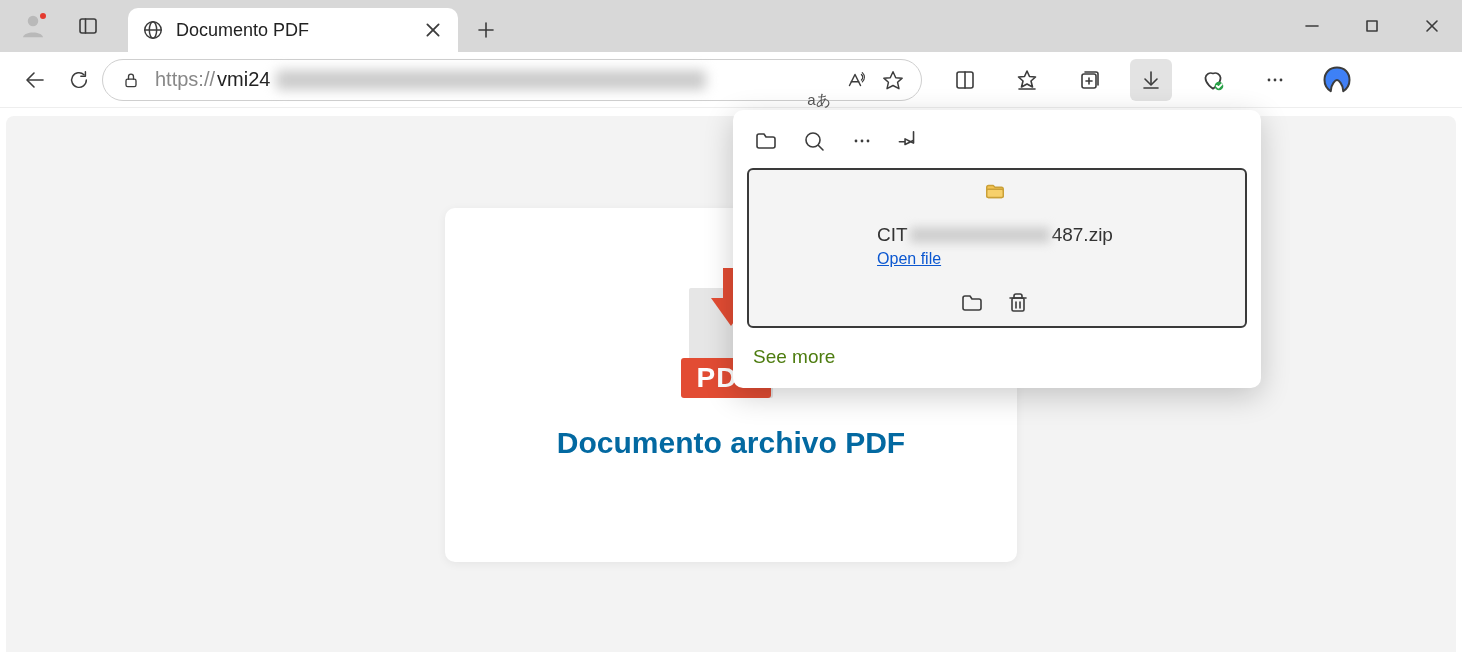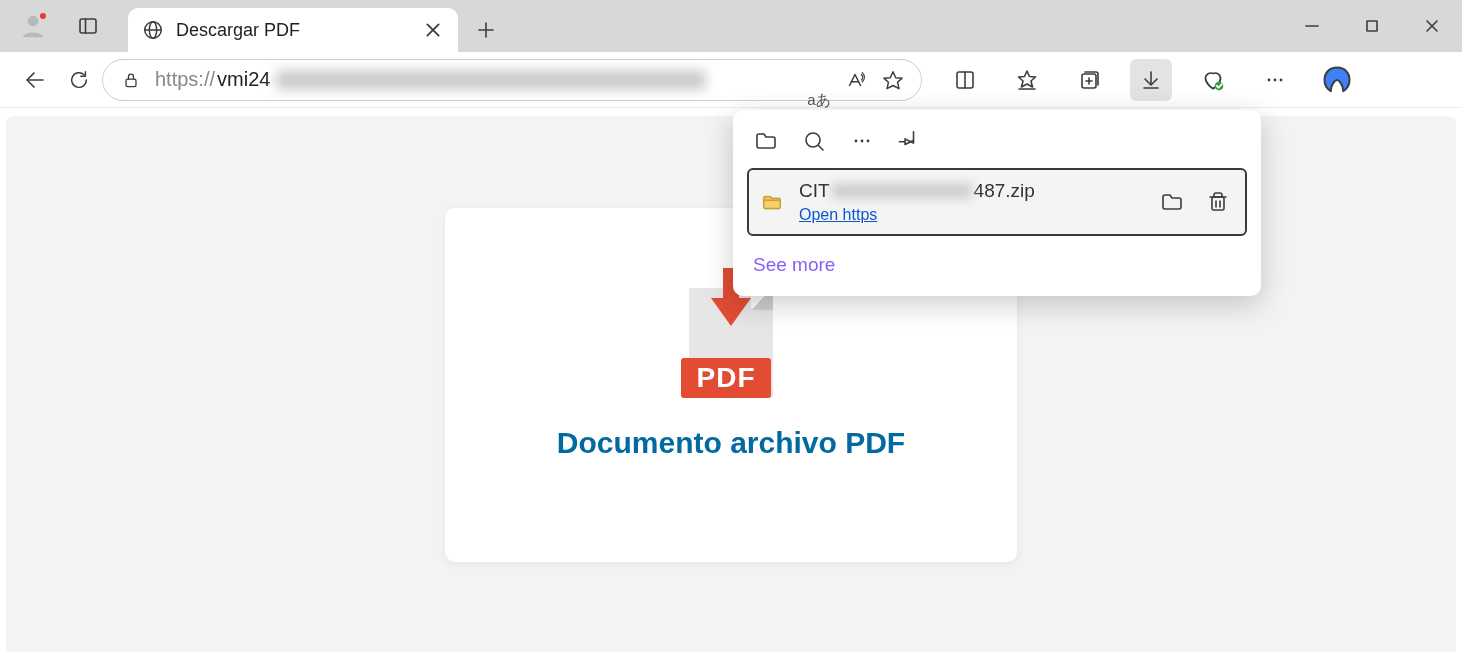--- a/index.html
+++ b/index.html
@@ -55,30 +55,30 @@
   .card-title { font-size: 30px; font-weight: 700; color: #0369a1; margin-bottom: 42px; text-align: center; }
   .download-btn { background: #0078ff; color: #fff; border: none; border-radius: 8px; font-size: 22px; font-weight: 700; padding: 20px 0; width: 480px; cursor: pointer; }
 
   
   .downloads-popup { position: absolute; top: 110px; left: 733px; width: 528px; background: #fff; border-radius: 10px; box-shadow: 0 8px 30px rgba(0,0,0,0.20); padding: 18px 14px 16px; z-index: 50; }
   .dl-header { display: flex; align-items: center; padding: 0 6px 14px; }
   .dl-title { font-size: 22px; font-weight: 600; color: #222; flex: 1; }
   .dl-header-icons { display: flex; gap: 22px; }
   .dl-hicon { width: 26px; height: 26px; display: flex; align-items: center; justify-content: center; }
 
-  .dl-item { border: 2px solid #3a3a3a; border-radius: 6px; padding: 10px 14px 10px 10px; display: flex; align-items: center; gap: 14px; background: #f4f4f4; }
+  .dl-item { border: 2px solid #3a3a3a; border-radius: 6px; padding: 10px 14px 10px 10px; display: flex; align-items: center; gap: 22px; background: #f4f4f4; flex-direction: column; }
   .dl-file-icon { width: 26px; height: 22px; }
   .dl-item-main { flex: 1; display: flex; flex-direction: column; gap: 4px; }
   .dl-filename { font-size: 19px; color: #333; display: flex; align-items: center; }
   .dl-filename-blur { display: inline-block; width: 140px; height: 16px; background: #cfcfcf; filter: blur(5px); border-radius: 3px; margin: 0 2px; }
   .dl-openfile { font-size: 16px; color: #0b57d0; text-decoration: underline; cursor: pointer; }
   .dl-item-actions { display: flex; gap: 20px; }
   .dl-aicon { width: 26px; height: 26px; display: flex; align-items: center; justify-content: center; }
 
-  .dl-seemore { color: #8b5cf6; font-size: 19px; padding: 18px 6px 4px; cursor: pointer; }
+  .dl-seemore { color: #4d7c0f; font-size: 19px; padding: 18px 6px 4px; cursor: pointer; }
 
   svg { stroke: #3c3c3c; fill: none; stroke-width: 1.6; stroke-linecap: round; stroke-linejoin: round; }
 </style>
 </head>
 <body>
 
 <div class="titlebar">
   <div class="titlebar-left">
     <div class="profile">
       <svg viewBox="0 0 24 24">
@@ -96,21 +96,21 @@
   </div>
 
   <div class="tab">
     <span class="tab-favicon">
       <svg viewBox="0 0 24 24">
           <circle cx="12" cy="12" r="9"></circle>
           <ellipse cx="12" cy="12" rx="4" ry="9"></ellipse>
           <line x1="3" y1="12" x2="21" y2="12"></line>
         </svg>
     </span>
-    <span class="tab-title">Descargar PDF</span>
+    <span class="tab-title">Documento PDF</span>
     <span class="tab-close">
       <svg viewBox="0 0 16 16">
           <line x1="3" y1="3" x2="13" y2="13"></line>
           <line x1="13" y1="3" x2="3" y2="13"></line>
         </svg>
     </span>
   </div>
 
   <div class="new-tab">
     <svg width="20" height="20" viewBox="0 0 20 20">
@@ -290,21 +290,21 @@
           <path d="M3 8a2 2 0 0 1 2-2h5l2 2h7a2 2 0 0 1 2 2v7a2 2 0 0 1-2 2H5a2 2 0 0 1-2-2z" fill="#f5c451" stroke="#caa038"></path>
           <rect x="3" y="10" width="18" height="9" rx="1.5" fill="#f7d06b" stroke="#caa038"></rect>
         </svg>
     </span>
     <div class="dl-item-main">
       <div class="dl-filename">
         <span>CIT</span>
         <span class="dl-filename-blur"></span>
         <span>487.zip</span>
       </div>
-      <a class="dl-openfile">Open https</a>
+      <a class="dl-openfile">Open file</a>
     </div>
     <div class="dl-item-actions">
       <div class="dl-aicon">
         <svg viewBox="0 0 24 24" width="24" height="24">
             <path d="M3 7a2 2 0 0 1 2-2h5l2 3h7a2 2 0 0 1 2 2v7a2 2 0 0 1-2 2H5a2 2 0 0 1-2-2z"></path>
           </svg>
       </div>
       <div class="dl-aicon">
         <svg viewBox="0 0 24 24" width="24" height="24">
             <polyline points="4 7 20 7"></polyline>

